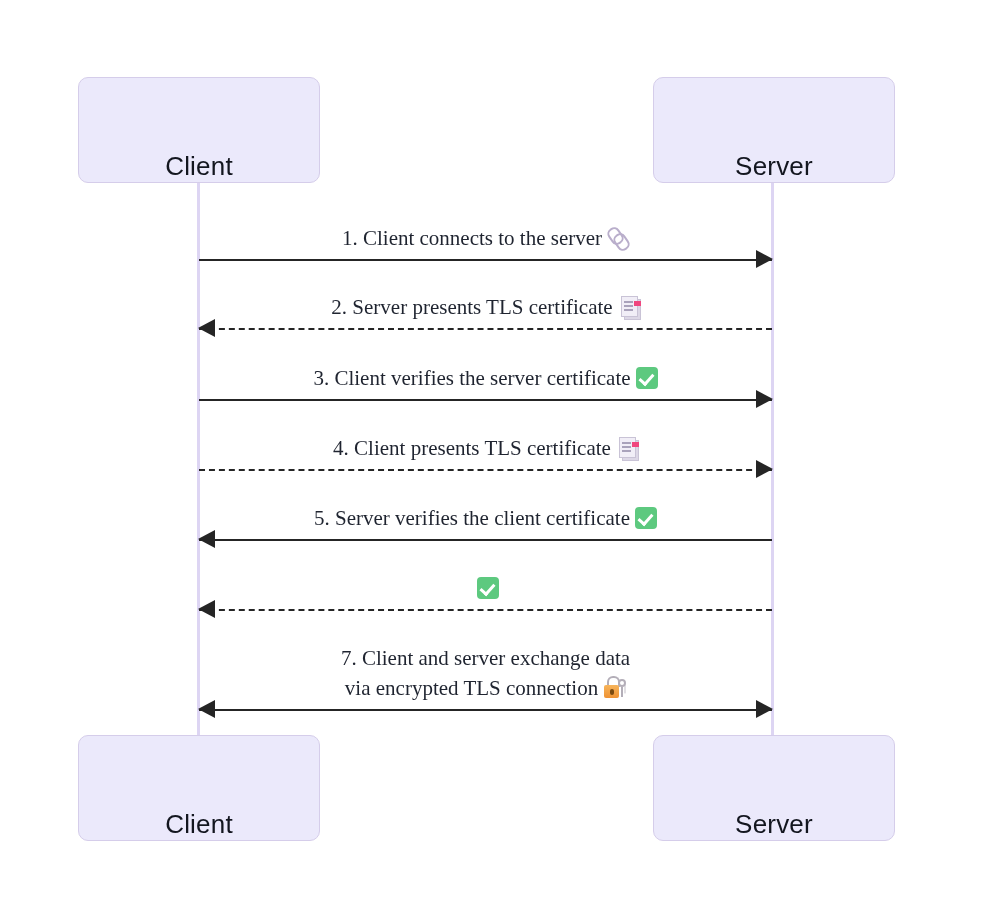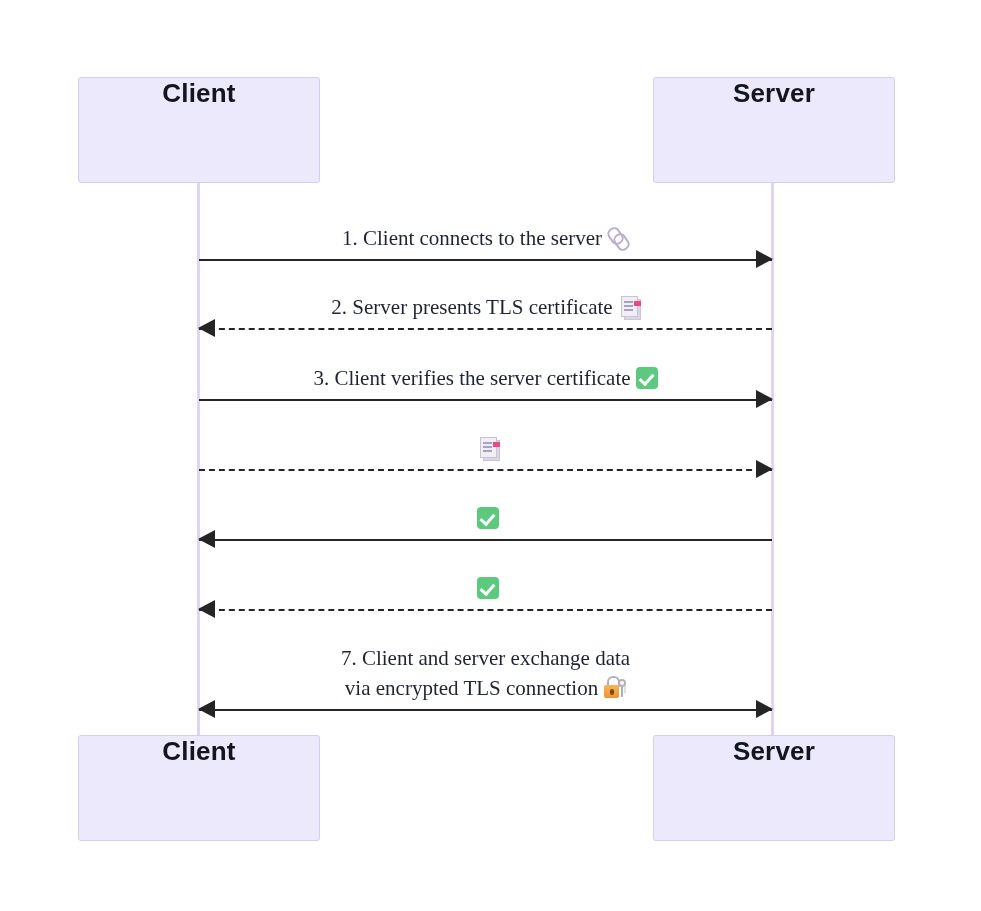--- a/index.html
+++ b/index.html
@@ -17,25 +17,24 @@
     background: #ffffff;
     overflow: hidden;
   }
 
   
   .participant-box {
     position: absolute;
     box-sizing: border-box;
     background: #ebe9fb;
     border: 1.4px solid #d5cdea;
-    border-radius: 3px;
+    border-radius: 10px;
     display: flex;
-    align-items: flex-start;
+    align-items: flex-end;
     justify-content: center;
-    font-weight: bold;
   }
   .participant-label {
     font-family: "Liberation Sans", sans-serif;
     font-size: 26px;
     color: #13161f;
     letter-spacing: 0.2px;
     white-space: nowrap;
   }
 
   
@@ -217,27 +216,27 @@
     <div class="arrowhead left"></div>
   </div>
 
   <div class="message" style="left:199px; top:399px; width:573px;">
     <div class="msg-label"><span>3. Client verifies the server certificate</span><span class="ico ico-check"></span></div>
     <div class="msg-line"></div>
     <div class="arrowhead right"></div>
   </div>
 
   <div class="message" style="left:199px; top:469px; width:573px;">
-    <div class="msg-label"><span class="ico ico-doc"><span class="tag"></span></span></div>
+    <div class="msg-label"><span>4. Client presents TLS certificate</span><span class="ico ico-doc"><span class="tag"></span></span></div>
     <div class="msg-line dashed"></div>
     <div class="arrowhead right"></div>
   </div>
 
   <div class="message" style="left:199px; top:539px; width:573px;">
-    <div class="msg-label"><span class="ico ico-check"></span></div>
+    <div class="msg-label"><span>5. Server verifies the client certificate</span><span class="ico ico-check"></span></div>
     <div class="msg-line"></div>
     <div class="arrowhead left"></div>
   </div>
 
   <div class="message" style="left:199px; top:609px; width:573px;">
     <div class="msg-label"><span class="ico ico-check"></span></div>
     <div class="msg-line dashed"></div>
     <div class="arrowhead left"></div>
   </div>
 

